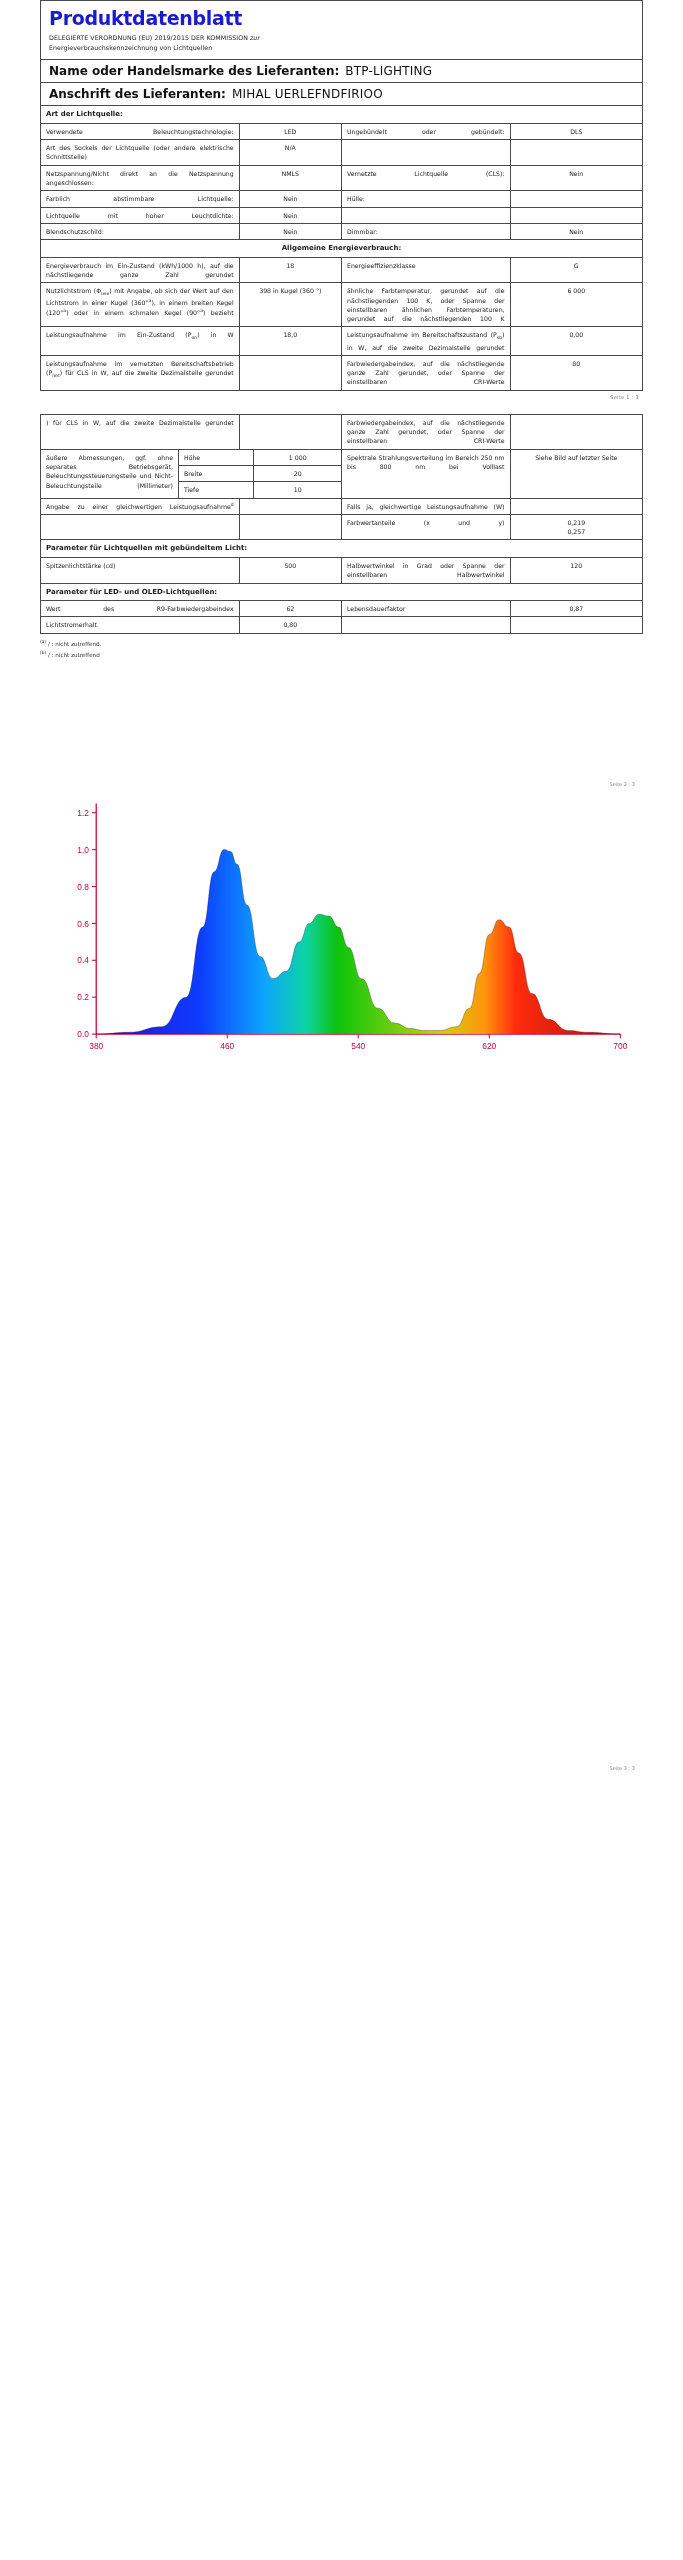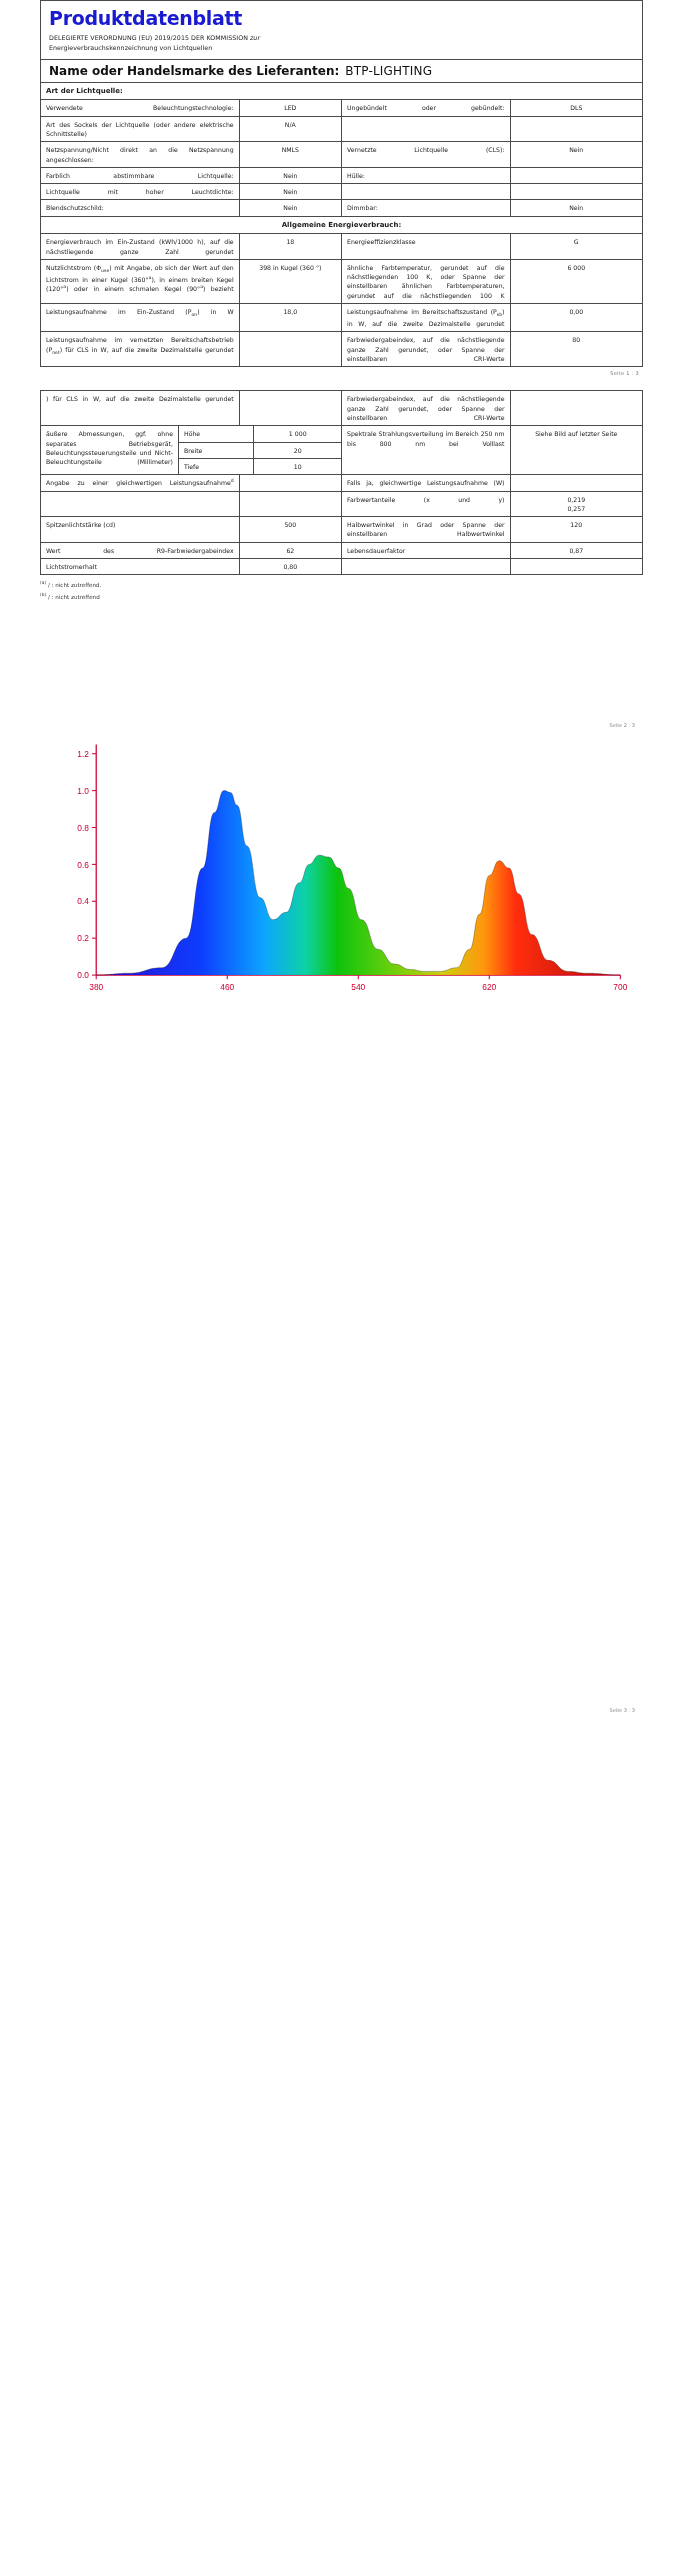--- a/index.html
+++ b/index.html
@@ -109,20 +109,23 @@
       <div class="doc-title">Produktdatenblatt</div>
       <div class="reg-line">
         <span>DELEGIERTE VERORDNUNG (EU) 2019/2015 DER KOMMISSION</span>
         <span class="ital">zur</span>
       </div>
       <div class="reg-line">Energieverbrauchskennzeichnung von Lichtquellen</div>
     </div>
 
     <div class="rowline">
       <b>Name oder Handelsmarke des Lieferanten:</b><span class="val">BTP-LIGHTING</span>
+    </div>
+    <div class="rowline">
+      <b>Anschrift des Lieferanten:</b><span class="val">MIHAL UERLEFNDFIRIOO</span>
     </div>
   </div>
 
   <div class="sheet">
     <table class="t">
       <colgroup>
           <col class="col-a">
           <col class="col-b">
           <col class="col-c">
           <col class="col-d">
@@ -253,26 +256,32 @@
         <td class="lbl"></td>
         <td class="ctr"></td>
         <td class="lbl">Farbwertanteile (x und y)</td>
         <td class="ctr">
           <div>0,219</div>
           <div>0,257</div>
         </td>
       </tr>
 
       <tr>
+        <td class="section left" colspan="4">Parameter für Lichtquellen mit gebündeltem Licht:</td>
+      </tr>
+      <tr>
         <td class="lbl nj">Spitzenlichtstärke (cd)</td>
         <td class="ctr">500</td>
         <td class="lbl">Halbwertwinkel in Grad oder Spanne der einstellbaren Halbwertwinkel</td>
         <td class="ctr">120</td>
       </tr>
 
+      <tr>
+        <td class="section left" colspan="4">Parameter für LED- und OLED-Lichtquellen:</td>
+      </tr>
       <tr>
         <td class="lbl">Wert des R9-Farbwiedergabeindex</td>
         <td class="ctr">62</td>
         <td class="lbl nj">Lebensdauerfaktor</td>
         <td class="ctr">0,87</td>
       </tr>
       <tr>
         <td class="lbl nj">Lichtstromerhalt</td>
         <td class="ctr">0,80</td>
         <td class="lbl"></td>

